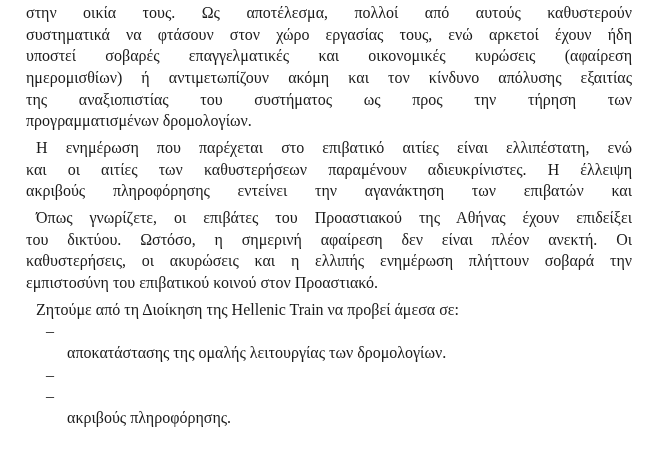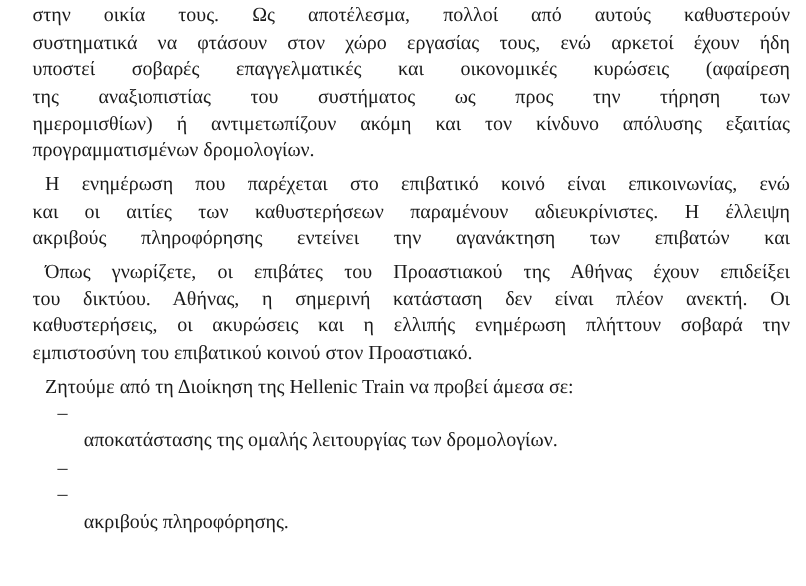--- a/index.html
+++ b/index.html
@@ -63,34 +63,34 @@
 </head>
 <body>
 
 <div class="page">
   <div class="textblock">
 
     <div class="para">
       <div class="line just">στην οικία τους. Ως αποτέλεσμα, πολλοί από αυτούς καθυστερούν</div>
       <div class="line just">συστηματικά να φτάσουν στον χώρο εργασίας τους, ενώ αρκετοί έχουν ήδη</div>
       <div class="line just">υποστεί σοβαρές επαγγελματικές και οικονομικές κυρώσεις (αφαίρεση</div>
+      <div class="line just">ημερομισθίων) ή αντιμετωπίζουν ακόμη και τον κίνδυνο απόλυσης εξαιτίας</div>
       <div class="line just">της αναξιοπιστίας του συστήματος ως προς την τήρηση των</div>
-      <div class="line just">ημερομισθίων) ή αντιμετωπίζουν ακόμη και τον κίνδυνο απόλυσης εξαιτίας</div>
       <div class="line">προγραμματισμένων δρομολογίων.</div>
     </div>
 
     <div class="para">
-      <div class="line just indent">Η ενημέρωση που παρέχεται στο επιβατικό κοινό είναι επικοινωνίας, ενώ</div>
+      <div class="line just indent">Η ενημέρωση που παρέχεται στο επιβατικό αιτίες είναι ελλιπέστατη, ενώ</div>
       <div class="line just">και οι αιτίες των καθυστερήσεων παραμένουν αδιευκρίνιστες. Η έλλειψη</div>
       <div class="line just">ακριβούς πληροφόρησης εντείνει την αγανάκτηση των επιβατών και</div>
     </div>
 
     <div class="para">
       <div class="line just indent">Όπως γνωρίζετε, οι επιβάτες του Προαστιακού της Αθήνας έχουν επιδείξει</div>
-      <div class="line just">του δικτύου. Αθήνας, η σημερινή κατάσταση δεν είναι πλέον ανεκτή. Οι</div>
+      <div class="line just">του δικτύου. Ωστόσο, η σημερινή αφαίρεση δεν είναι πλέον ανεκτή. Οι</div>
       <div class="line just">καθυστερήσεις, οι ακυρώσεις και η ελλιπής ενημέρωση πλήττουν σοβαρά την</div>
       <div class="line">εμπιστοσύνη του επιβατικού κοινού στον Προαστιακό.</div>
     </div>
 
     <div class="para tight">
       <div class="line indent">Ζητούμε από τη Διοίκηση της Hellenic Train να προβεί άμεσα σε:</div>
     </div>
 
     <div class="list">
 

